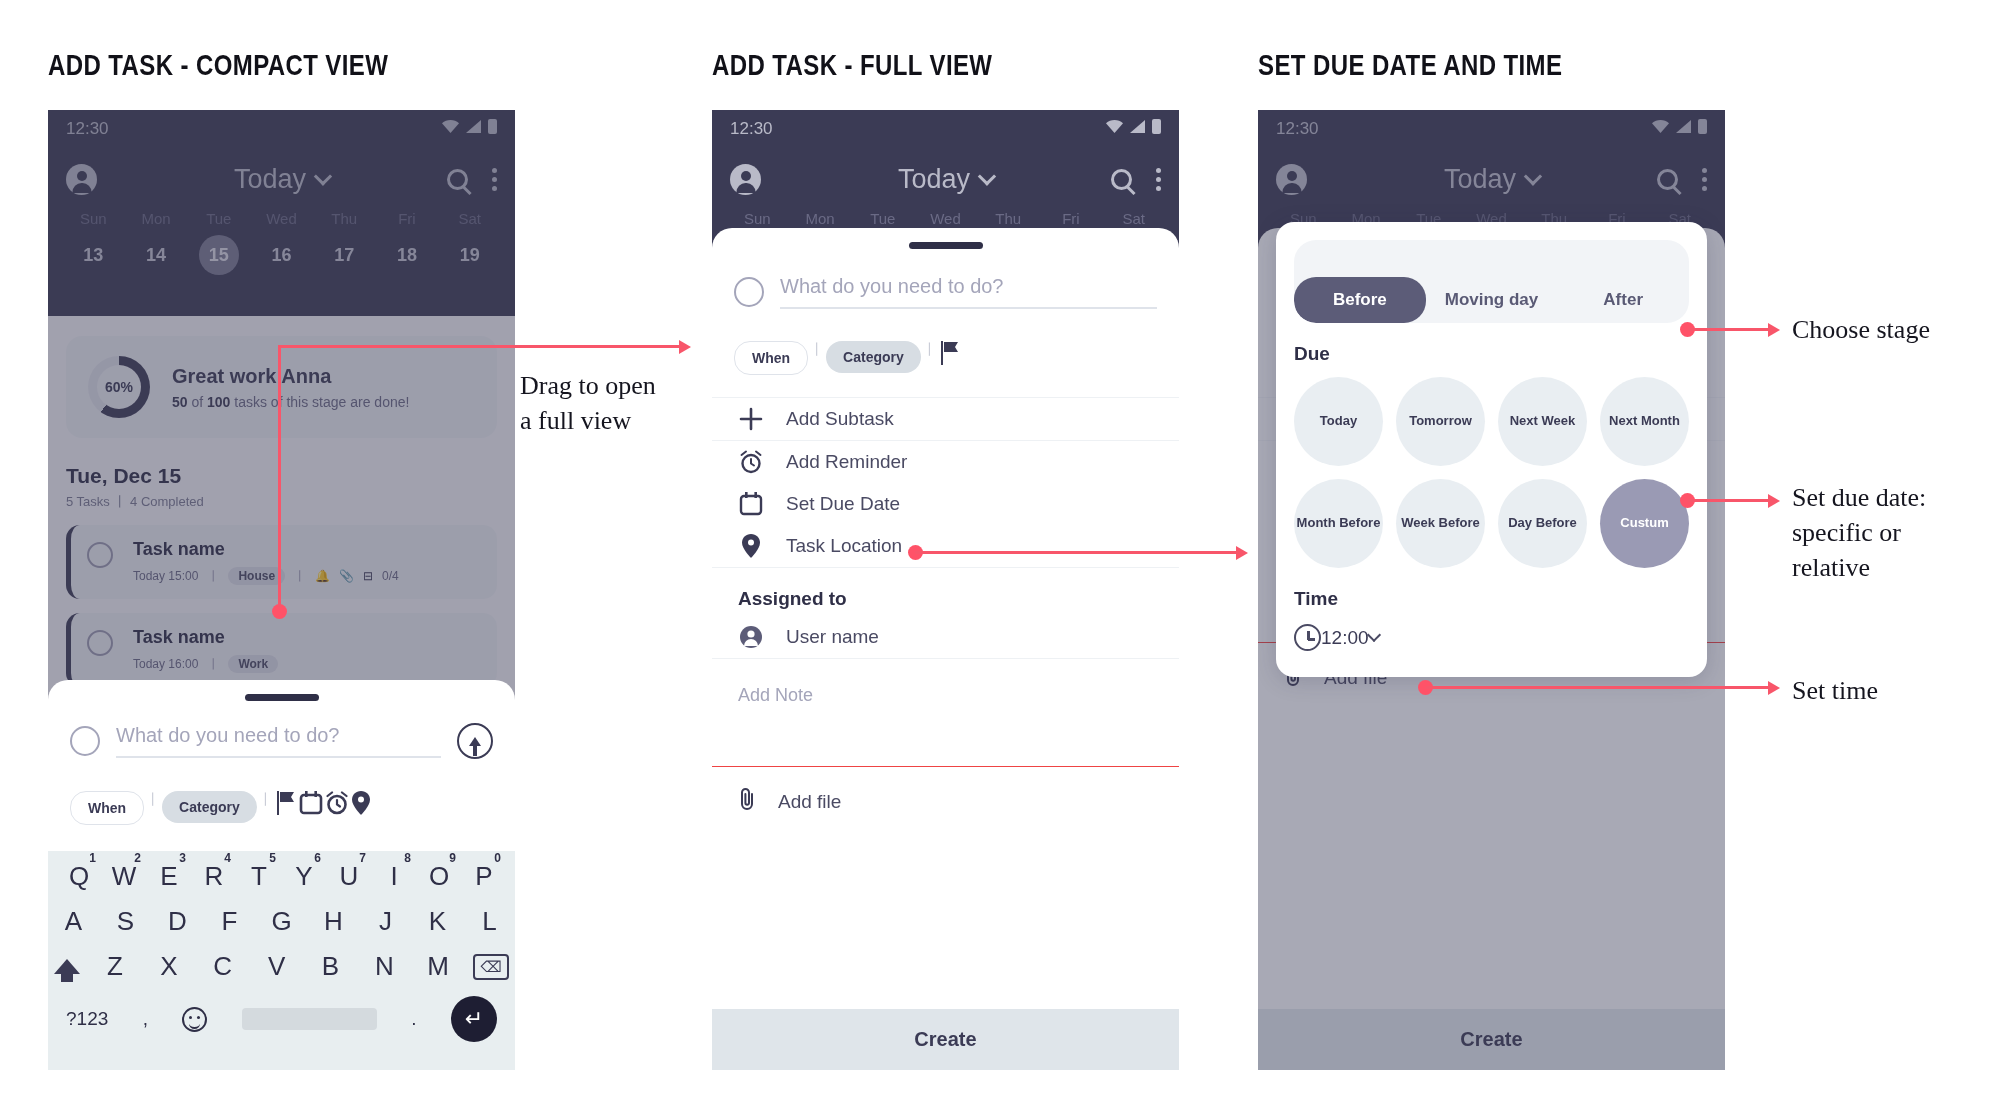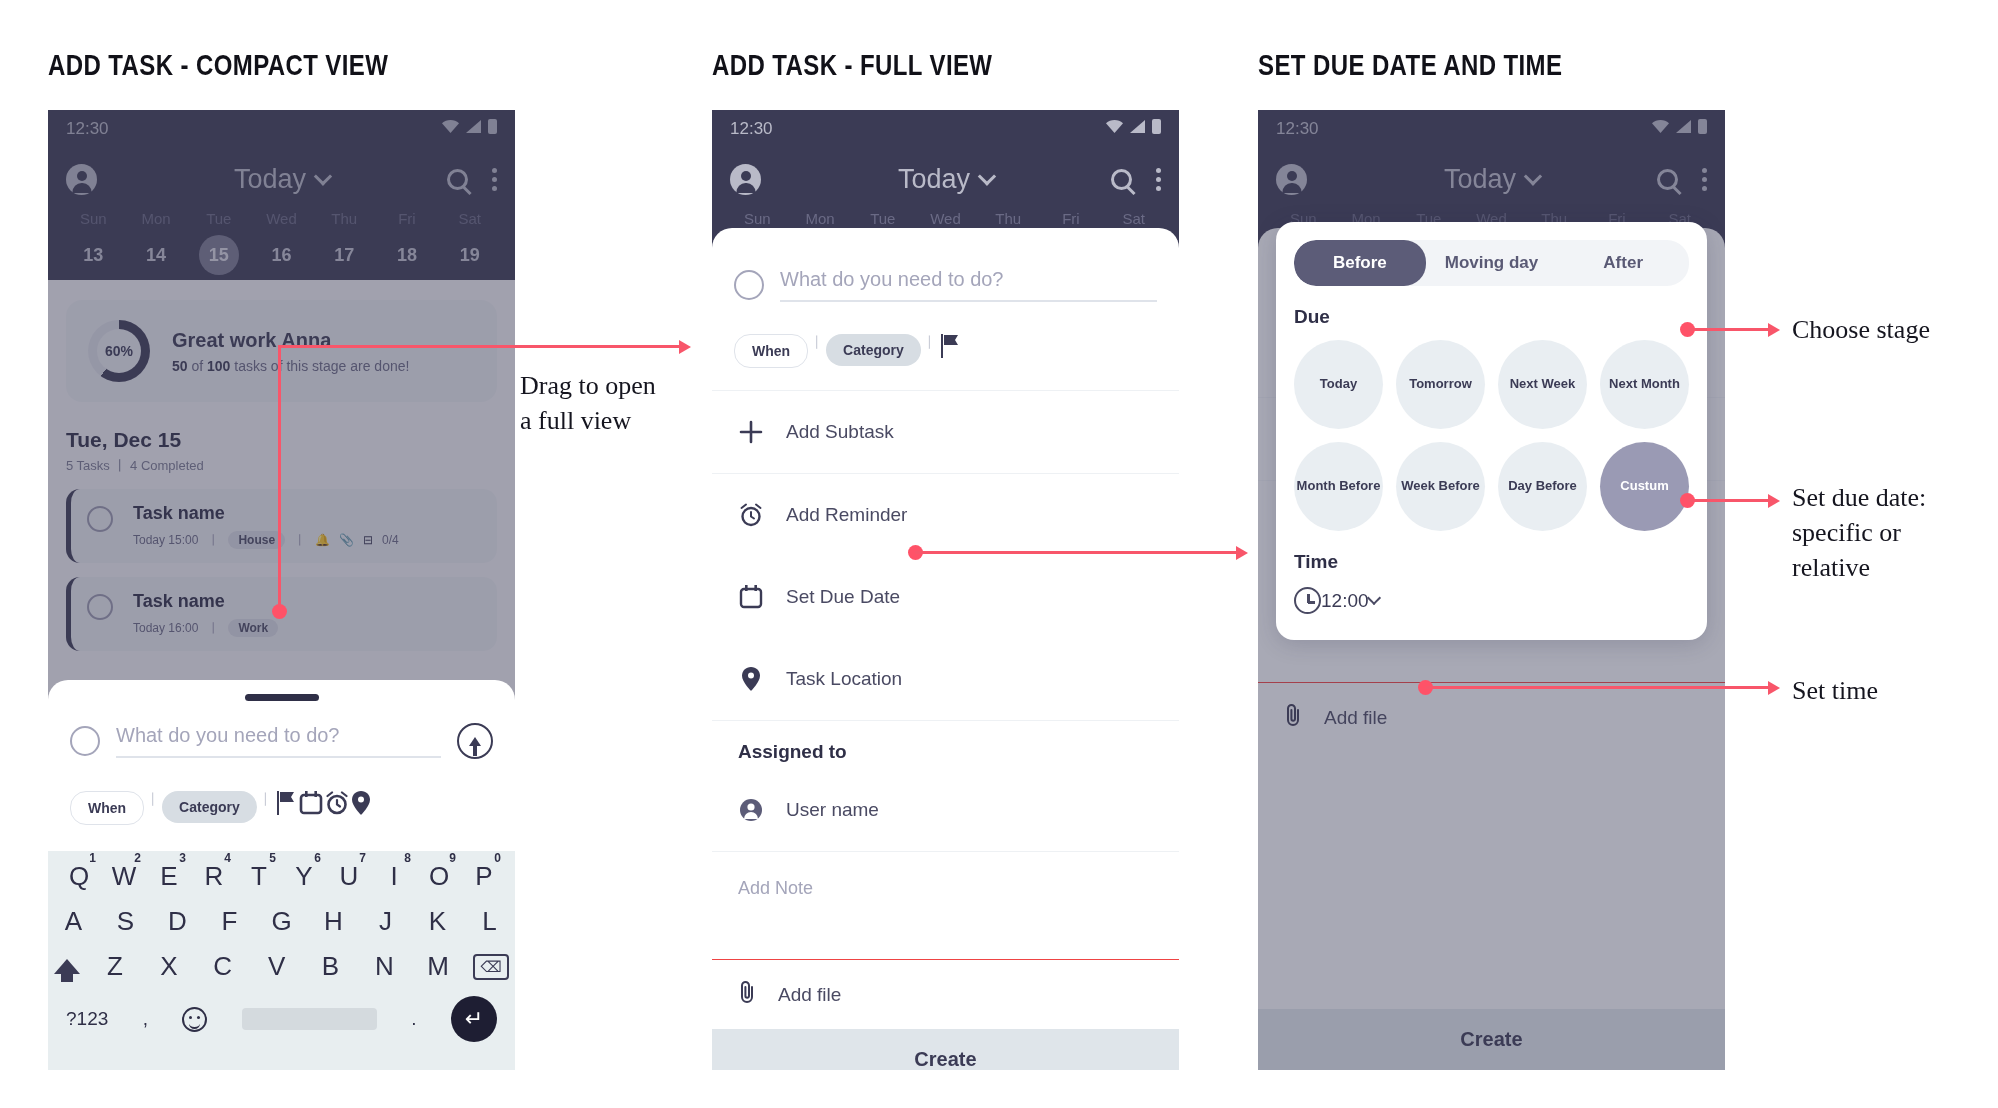--- a/index.html
+++ b/index.html
@@ -35,21 +35,21 @@
     background:#f3f4f7;
     overflow:hidden;
   }
   #p1{ left:48px; top:110px; }
   #p2{ left:712px; top:110px; }
   #p3{ left:1258px; top:110px; }
 
   
   .topdark{
     background:#3b3b55;
-    height:170px;
+    height:206px;
     position:relative;
     width:100%;
   }
   .statusbar{
     height:38px; display:flex; align-items:center;
     padding:0 18px; color:#b9bac8;
     font-size:17px; position:relative;
   }
   .sb-right{ position:absolute; right:18px; top:9px; display:flex; gap:7px; align-items:center;}
   .ic-wifi{ width:17px;height:13px;}
@@ -159,40 +159,40 @@
   .emoji::after{content:"";position:absolute;left:5px;top:13px;width:11px;height:5px;
      border-bottom:2.5px solid #2f2f47;border-radius:0 0 8px 8px;}
 
   
   .sheet-full{
     position:absolute; left:0; right:0; top:118px; bottom:0; background:#fff;
     border-radius:20px 20px 0 0; display:flex; flex-direction:column;
   }
   .menu-item{
     display:flex; align-items:center; gap:22px;
-    padding:29px 26px; font-size:19px; color:#4a4a63;
+    padding:9px 26px; font-size:19px; color:#4a4a63;
     border-bottom:1px solid #eef1f4;
   }
   .menu-item .mi-ic{ width:26px; display:flex; justify-content:center; flex:none;}
   .sect-title{ padding:20px 26px 6px; font-size:19px; font-weight:bold; color:#2f2f47;}
   .note{ padding:26px 26px 60px; font-size:18px; color:#a4a5ba; border-bottom:1px solid #ef4444;}
   .create-bar{
     margin-top:auto; background:#dfe5ea; text-align:center;
     padding:19px 0; font-size:20px; font-weight:bold; color:#3b3b55;
   }
   .addfile{ display:flex; align-items:center; gap:22px; padding:20px 26px; font-size:19px; color:#4a4a63;}
 
   
   .dp-card{
     position:absolute; left:18px; right:18px; top:112px;
     background:#fff; border-radius:18px; padding:18px 18px 26px;
     box-shadow:0 4px 22px rgba(40,40,70,.18);
   }
   .seg{ display:flex; background:#f2f4f7; border-radius:22px; overflow:hidden; }
-  .seg div{ flex:1; text-align:center; padding:13px 0; font-size:17px; font-weight:bold; color:#5a5a75;}
+  .seg div{ flex:1; text-align:center; padding:13px 0; font-size:17px; font-weight:bold; color:#5a5a75;margin-top:37px;}
   .seg div.on{ background:#5c5c78; color:#fff; border-radius:22px;}
   .dp-h{ font-size:19px; font-weight:bold; color:#2f2f47; margin:20px 0 12px;}
   .dgrid{ display:grid; grid-template-columns:repeat(4,1fr); gap:13px;}
   .dcell{
     aspect-ratio:1/1; border-radius:50%; background:#e9eef2;
     display:flex; align-items:center; justify-content:center;
     text-align:center; font-size:13px; font-weight:bold; color:#3b3b55; line-height:1.25;
   }
   .dcell.on{ background:#9a9ab4; color:#fff; }
   .trow{ display:flex; align-items:center; margin-top:14px;}

